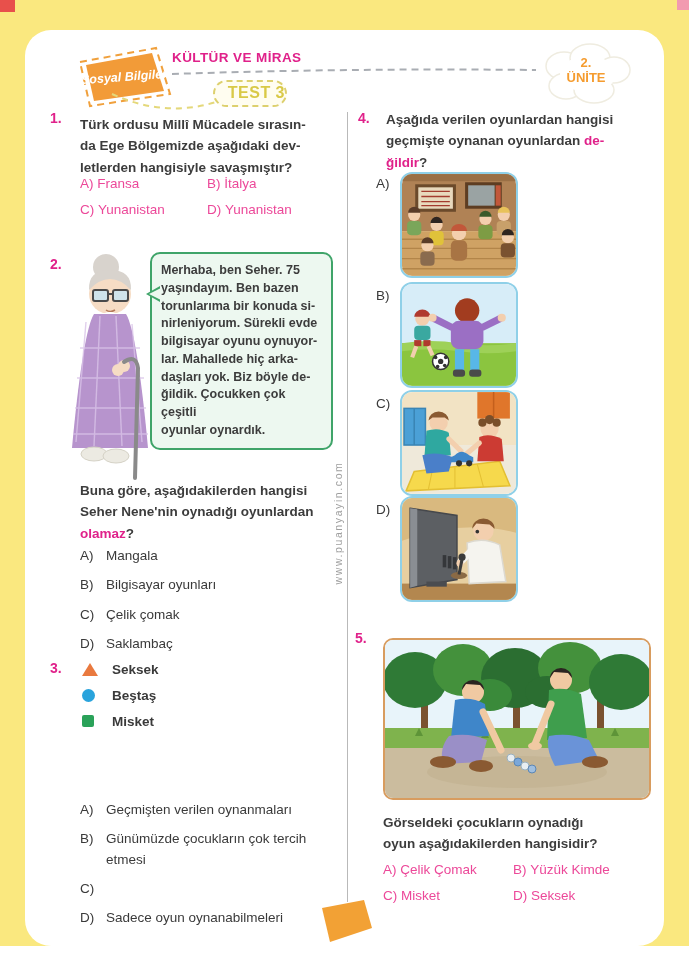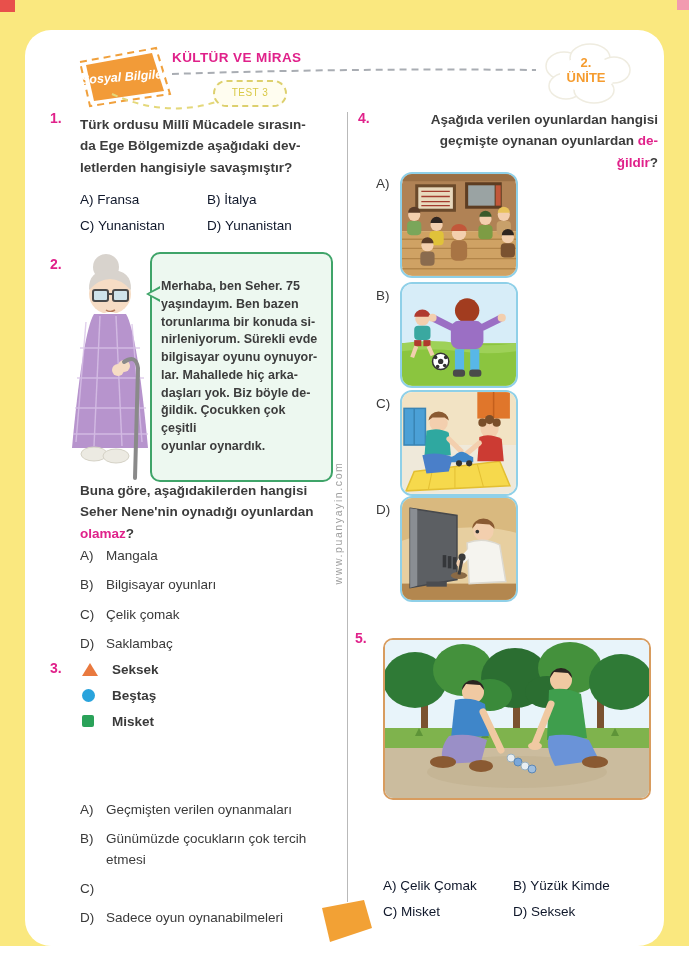--- a/index.html
+++ b/index.html
@@ -8,40 +8,40 @@
   .frame { position:absolute; left:0; top:0; width:689px; height:946px; background:#fae87f; }
   .corner-tl { position:absolute; left:0; top:0; width:15px; height:12px; background:#e8504b; }
   .corner-tr { position:absolute; right:0; top:0; width:12px; height:10px; background:#f29ab0; }
   .content { position:absolute; left:25px; top:30px; width:639px; height:916px; background:#ffffff; border-radius:26px; }
 
   
   .subject-badge { position:absolute; left:66px; top:44px; width:112px; height:66px; }
   .subject-badge-label { position:absolute; left:10px; top:26px; width:96px; text-align:center; color:#ffffff; font-size:12.5px; font-weight:700; font-style:italic; transform:rotate(-4deg); }
   .header-title { position:absolute; left:172px; top:50px; color:#e0218a; font-weight:700; font-size:13.5px; letter-spacing:.4px; }
   .dash-line { position:absolute; left:170px; top:60px; width:368px; height:20px; }
-  .test-badge { position:absolute; left:213px; top:80px; width:74px; height:27px; background:#fffdf0; border:2px dashed #ddd06e; border-radius:14px; text-align:center; line-height:22px; color:#d9c947; font-weight:400; font-size:10px; letter-spacing:.5px; }
+  .test-badge { position:absolute; left:213px; top:80px; width:74px; height:27px; background:#fffdf0; border:2px dashed #ddd06e; border-radius:14px; text-align:right; line-height:22px; color:#d9c947; font-weight:700; font-size:16px; letter-spacing:.5px; }
   .test-curve { position:absolute; left:110px; top:88px; width:110px; height:26px; }
   .unit-cloud { position:absolute; left:536px; top:40px; width:100px; height:68px; }
   .unit-text { position:absolute; left:0; top:15px; width:100px; text-align:center; color:#f59c2f; font-weight:700; font-size:13px; line-height:15px; }
 
   
   .divider { position:absolute; left:347px; top:112px; width:1px; height:790px; background:#b9b9b9; }
   .watermark { position:absolute; left:248px; top:515px; width:180px; text-align:center; transform:rotate(-90deg); color:#9e9e9e; font-size:10.5px; letter-spacing:1.6px; background:#ffffff; padding:2px 0; }
 
   .qnum { position:absolute; color:#e0218a; font-weight:700; font-size:14px; }
   .stem { font-weight:700; color:#3c3c3c; font-size:13.5px; line-height:1.58; white-space:pre-line; }
   .hl { color:#e0218a; }
-  .opt-grid { display:grid; grid-template-columns:127px auto; row-gap:11px; color:#0f172a; font-size:13.5px;margin-top:16px; }
+  .opt-grid { display:grid; grid-template-columns:127px auto; row-gap:11px; color:#ec4899; font-size:13.5px; }
   .opt-row { display:flex; margin-bottom:9px; color:#3a3a3a; font-size:13.5px; line-height:1.5; }
   .opt-row .lbl { min-width:26px; }
   .opt-row .txt { white-space:pre-line; }
 
   
   .grandma { position:absolute; left:66px; top:252px; width:94px; height:232px; }
-  .bubble { position:absolute; left:150px; top:252px; width:183px; background:#edf8f0; border:2.5px solid #3fa469; border-radius:10px; padding:24px 9px; color:#3c3c3c; font-size:12.5px; font-weight:600; line-height:1.42; white-space:pre-line; }
+  .bubble { position:absolute; left:150px; top:252px; width:183px; background:#edf8f0; border:2.5px solid #3fa469; border-radius:10px; padding:8px 9px; color:#3c3c3c; font-size:12.5px; font-weight:600; line-height:1.42; white-space:pre-line; }
   .bubble:before { content:""; position:absolute; left:-14px; top:32px; border:8px solid transparent; border-right:14px solid #3fa469; }
   .bubble:after { content:""; position:absolute; left:-9px; top:34px; border:6px solid transparent; border-right:12px solid #edf8f0; }
 
   
   .legend-row { display:flex; align-items:center; height:26px; color:#3a3a3a; font-size:13.5px; font-weight:700; }
   .legend-icon { width:30px; display:flex; align-items:center; }
   .tri { width:0; height:0; border-left:8px solid transparent; border-right:8px solid transparent; border-bottom:13px solid #e9793f; }
   .cir { width:13px; height:13px; border-radius:50%; background:#29a3dc; }
   .sq  { width:12px; height:12px; border-radius:2px; background:#2aa259; }
 
@@ -207,21 +207,21 @@
     <div class="opt-row">
         <span class="lbl">C)</span>
       </div>
     <div class="opt-row">
         <span class="lbl">D)</span>
         <span class="txt">Sadece oyun oynanabilmeleri</span>
       </div>
   </div>
 
   <div class="qnum" style="left:358px; top:110px;">4.</div>
-  <div class="abs stem" style="left:386px; top:109px; width:272px;text-align:right;"><span>Aşağıda verilen oyunlardan hangisi
+  <div class="abs stem" style="left:386px; top:109px; width:272px;"><span>Aşağıda verilen oyunlardan hangisi
 geçmişte oynanan oyunlardan </span><span class="hl">de-
 ğildir</span><span>?</span></div>
 
   <div class="pic-label" style="left:376px; top:176px;">A)</div>
   <div class="pic-frame" style="left:400px; top:172px;">
     <svg viewBox="0 0 112 100">
       <rect width="112" height="56" fill="#b08255"></rect>
       <rect width="112" height="7" fill="#9a6f45"></rect>
       <rect x="13" y="10" width="40" height="27" fill="#6b4a2b"></rect>
         <rect x="16" y="13" width="34" height="21" fill="#e8d9bd"></rect>
@@ -411,20 +411,22 @@
         <ellipse cx="150" cy="106" rx="7" ry="4" fill="#f0c9a2"></ellipse>
       </g>
       <g>
         <circle cx="126" cy="118" r="4" fill="#e8eef2" stroke="#9ab0bd"></circle>
         <circle cx="133" cy="122" r="4" fill="#7aa7d9" stroke="#5b86b5"></circle>
         <circle cx="140" cy="126" r="4" fill="#e8eef2" stroke="#9ab0bd"></circle>
         <circle cx="147" cy="129" r="4" fill="#9fbede" stroke="#5b86b5"></circle>
       </g>
     </svg>
   </div>
+  <div class="abs stem" style="left:383px; top:812px; width:272px;">Görseldeki çocukların oynadığı
+oyun aşağıdakilerden hangisidir?</div>
   <div class="abs opt-grid" style="left:383px; top:862px; width:272px; grid-template-columns:130px auto;">
     <div><span>A)</span>&nbsp;<span>Çelik Çomak</span></div>
     <div><span>B)</span>&nbsp;<span>Yüzük Kimde</span></div>
     <div><span>C)</span>&nbsp;<span>Misket</span></div>
     <div><span>D)</span>&nbsp;<span>Seksek</span></div>
   </div>
 
   <div class="page-badge">
     <svg viewBox="0 0 58 46">
       <polygon points="6,10 48,2 56,30 14,44" fill="#f2a135"></polygon>

